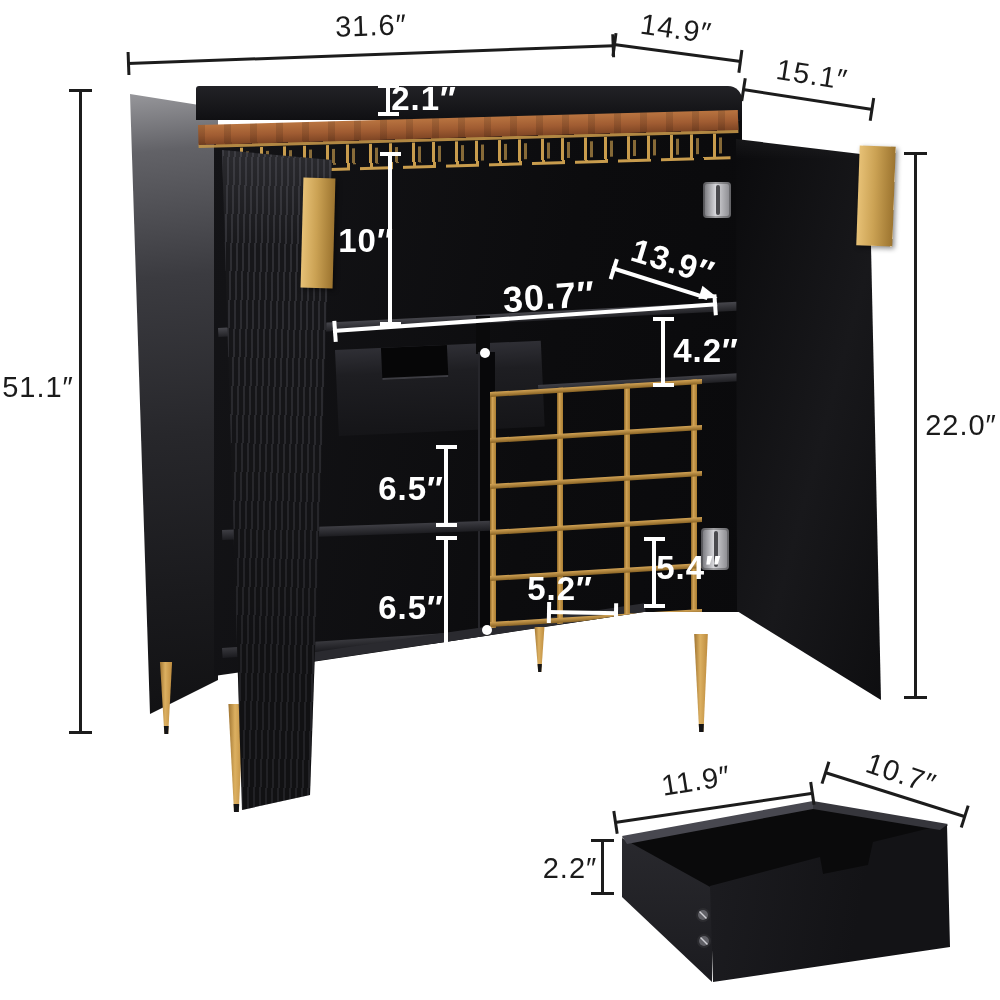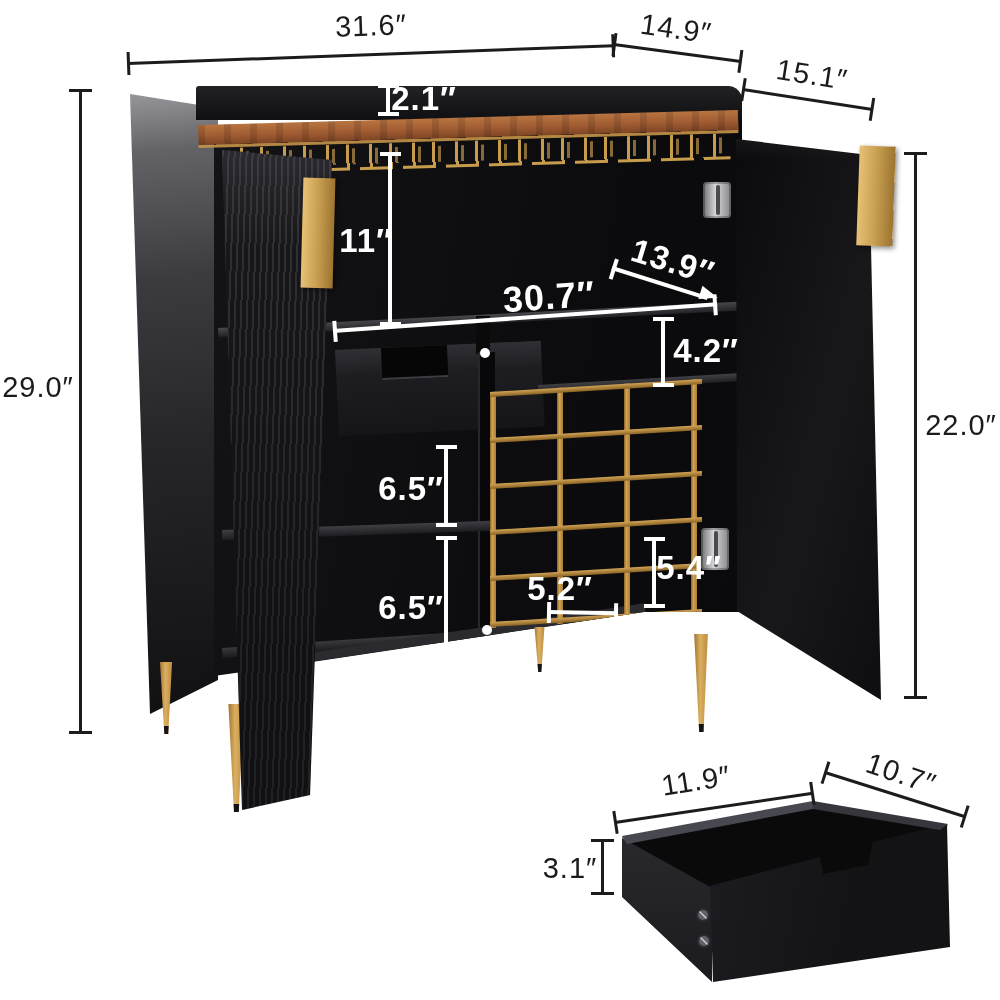--- a/index.html
+++ b/index.html
@@ -194,28 +194,28 @@
   <div class="wl v" style="left:444px;top:445px;height:82px"></div>
   <div class="wl v" style="left:444px;top:536px;height:122px"></div>
   <div class="wl h" style="left:547px;top:610px;width:71px;transform:rotate(1deg)"></div>
   <div class="wl v" style="left:652px;top:537px;height:71px"></div>
   <div class="wdot" style="left:480px;top:348px"></div>
   <div class="wdot" style="left:482px;top:625px"></div>
 
   <div class="dlabel" style="left:371px;top:26px;transform:translate(-50%,-50%) rotate(-2deg)">31.6″</div>
   <div class="dlabel" style="left:676px;top:29px;transform:translate(-50%,-50%) rotate(8deg)">14.9″</div>
   <div class="dlabel" style="left:812px;top:75px;transform:translate(-50%,-50%) rotate(9deg)">15.1″</div>
-  <div class="dlabel" style="left:38px;top:387px">29.0″</div>
+  <div class="dlabel" style="left:38px;top:387px">51.1″</div>
   <div class="dlabel" style="left:961px;top:425px">22.0″</div>
   <div class="dlabel" style="left:696px;top:781px;transform:translate(-50%,-50%) rotate(-9deg)">11.9″</div>
   <div class="dlabel" style="left:901px;top:774px;transform:translate(-50%,-50%) rotate(19deg)">10.7″</div>
-  <div class="dlabel" style="left:570px;top:868px">3.1″</div>
+  <div class="dlabel" style="left:570px;top:868px">2.2″</div>
 
   <div class="wlabel" style="left:424px;top:99px">2.1″</div>
-  <div class="wlabel" style="left:366px;top:241px">11″</div>
+  <div class="wlabel" style="left:366px;top:241px">10″</div>
   <div class="wlabel" style="left:673px;top:262px;transform:translate(-50%,-50%) rotate(17deg)">13.9″</div>
   <div class="wlabel" style="left:549px;top:297px;transform:translate(-50%,-50%) rotate(-4deg);font-size:36px">30.7″</div>
   <div class="wlabel" style="left:706px;top:351px">4.2″</div>
   <div class="wlabel" style="left:411px;top:489px">6.5″</div>
   <div class="wlabel" style="left:411px;top:608px">6.5″</div>
   <div class="wlabel" style="left:560px;top:589px">5.2″</div>
   <div class="wlabel" style="left:689px;top:568px">5.4″</div>
 
 </div>
 

